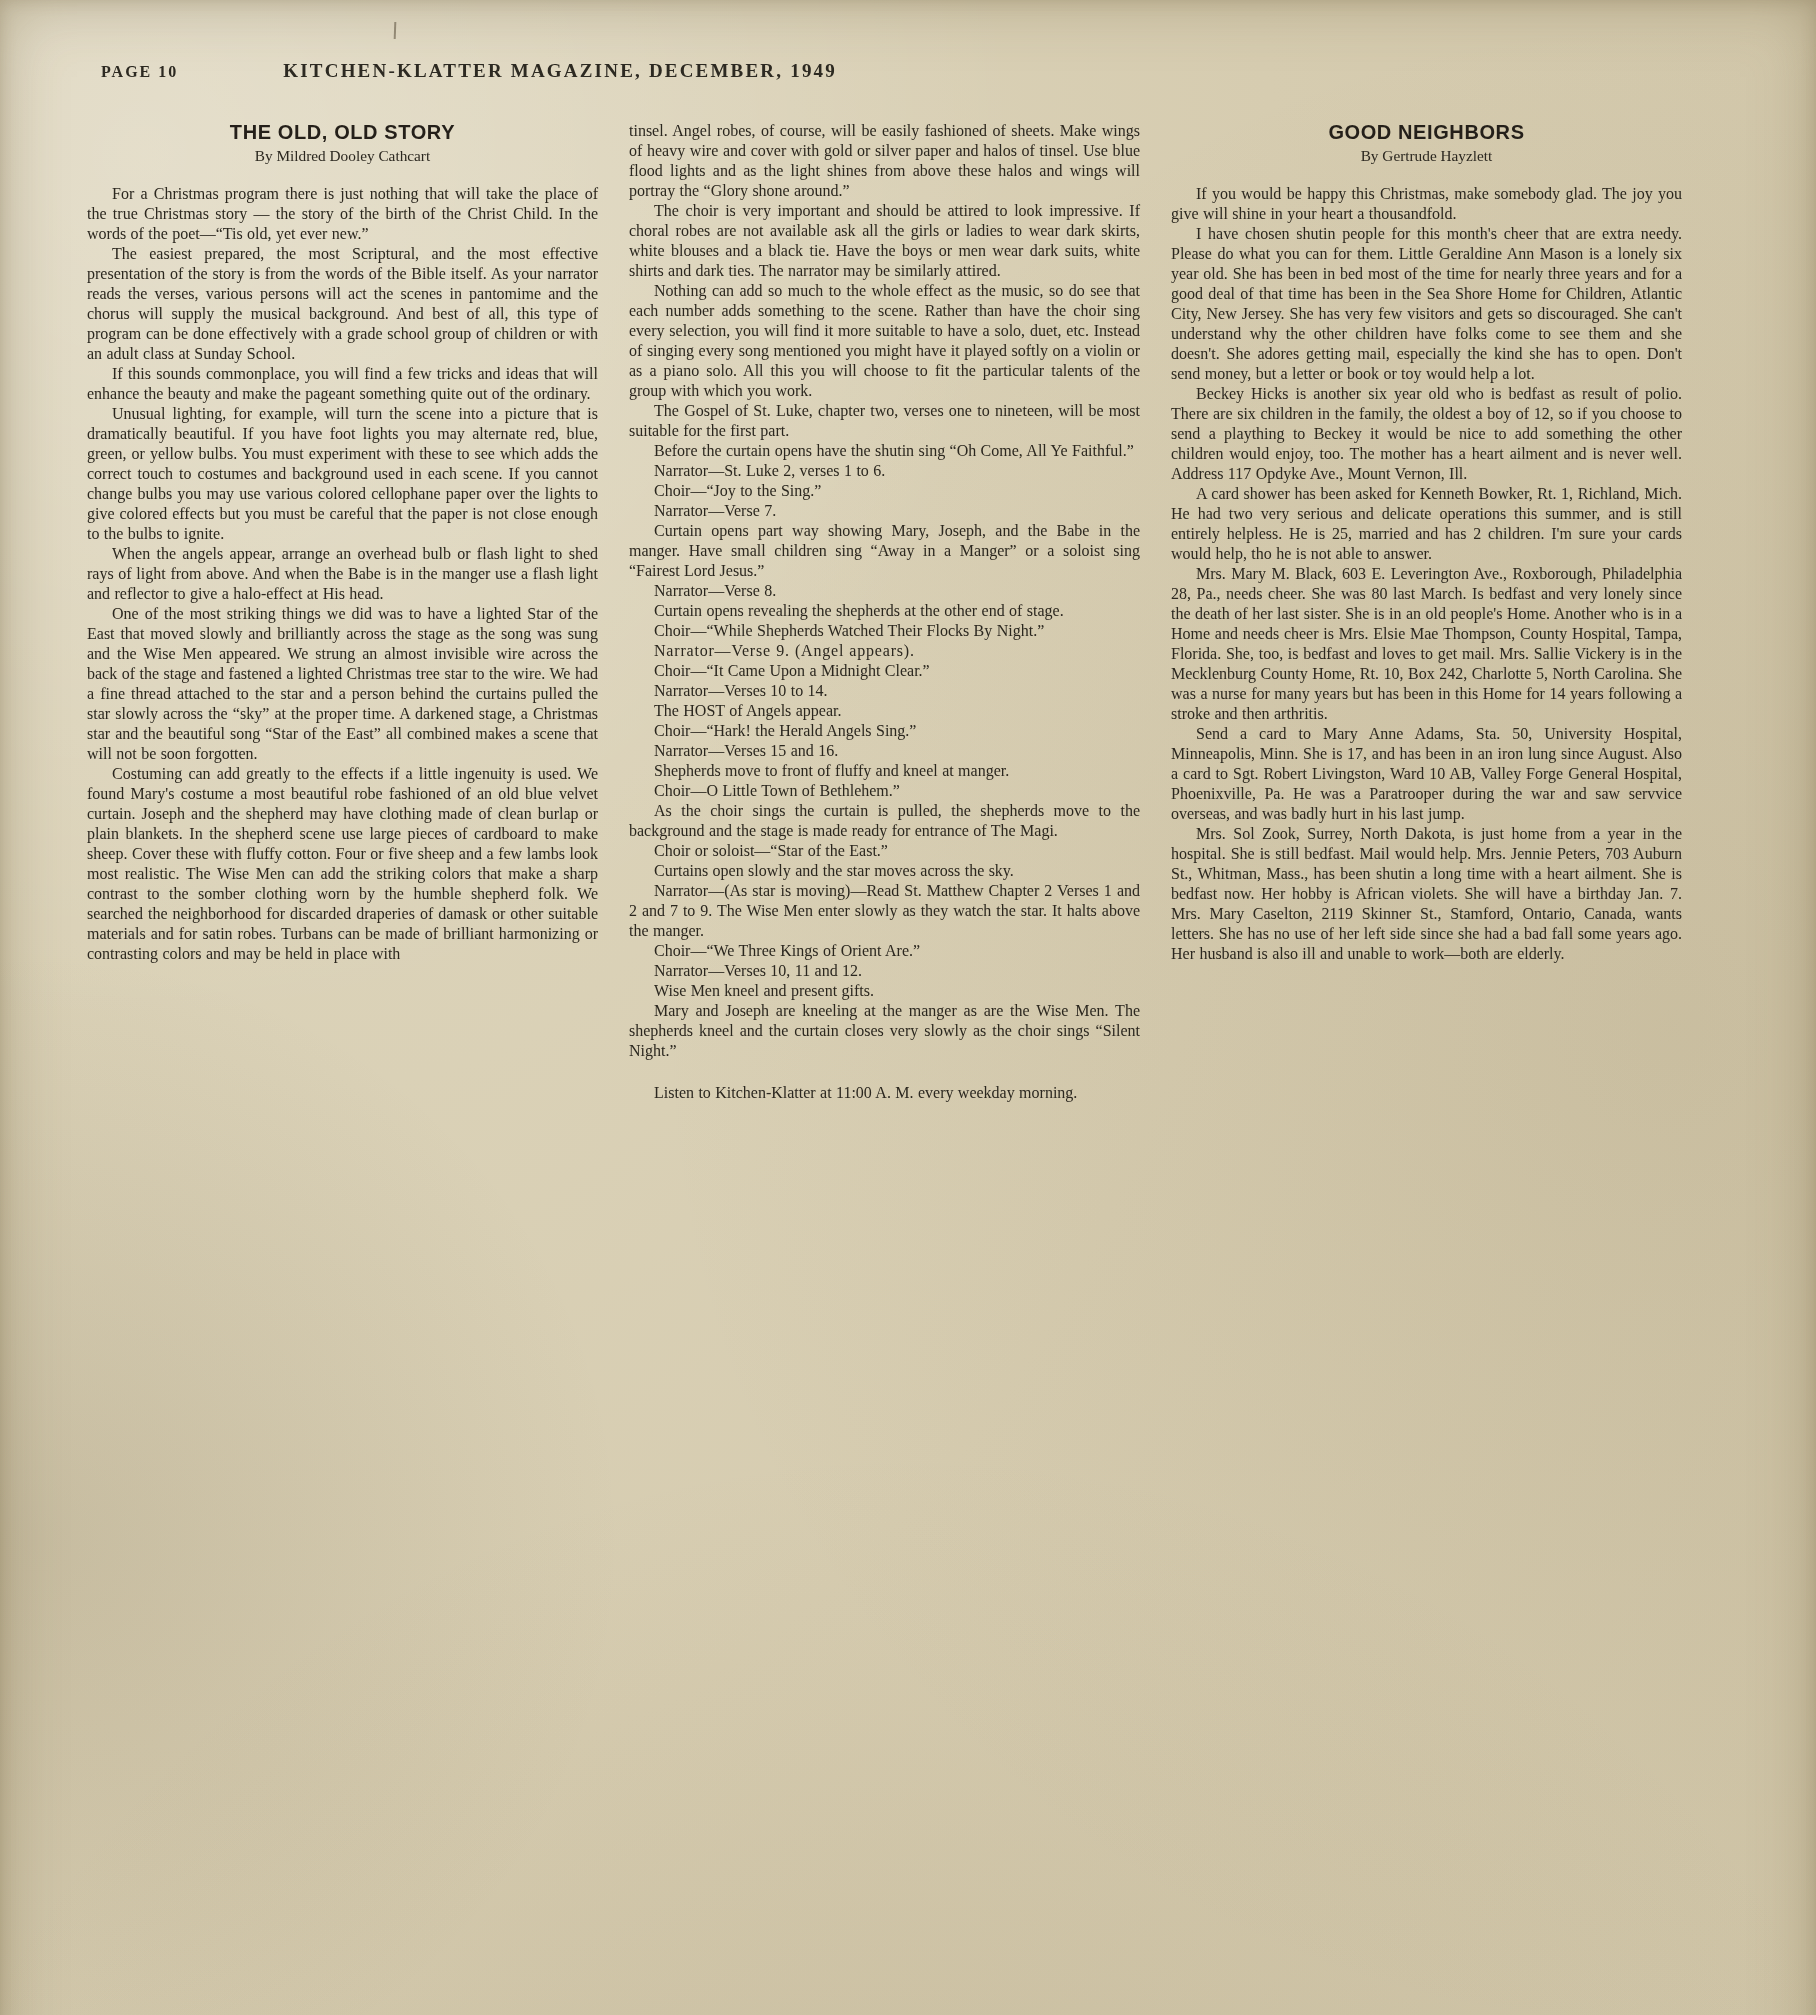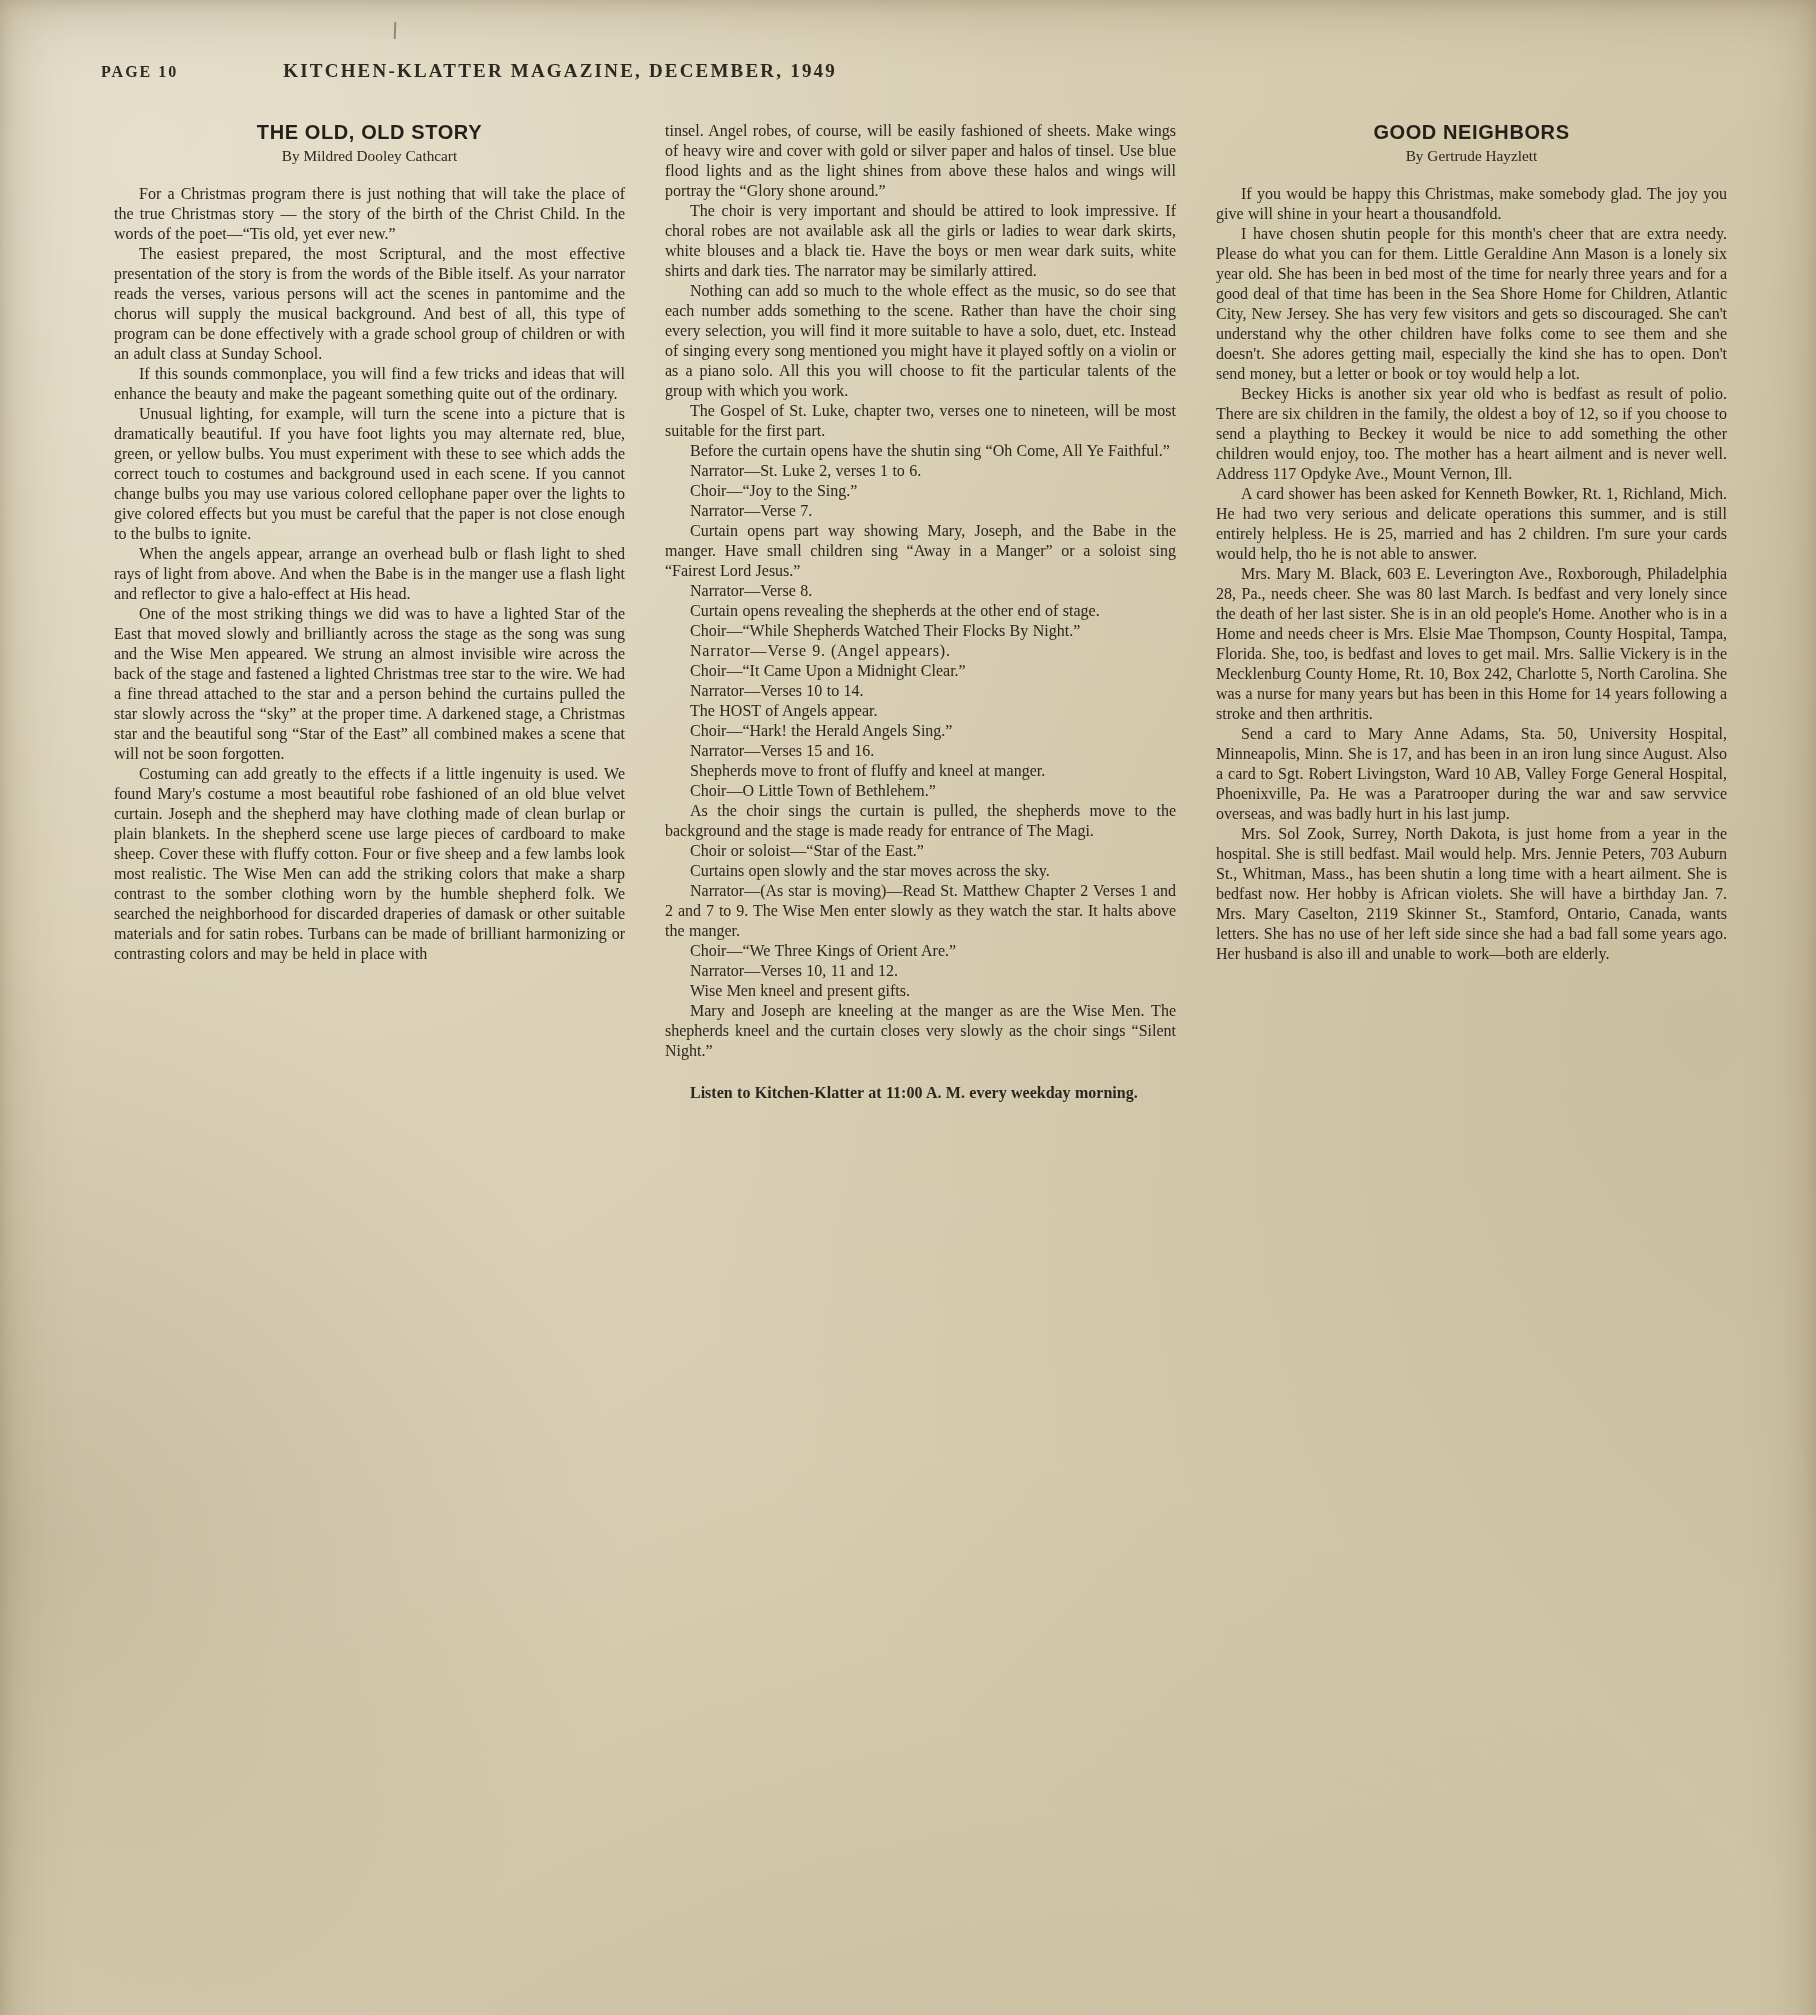--- a/index.html
+++ b/index.html
@@ -73,24 +73,24 @@
     height: 17px;
     background: #6d6250;
     opacity: .65;
     transform: rotate(2deg);
   }
 
   
   .columns {
     position: absolute;
     top: 121px;
-    left: 114px;
+    left: 87px;
     width: 1628px;
     display: flex;
-    gap: 40px;
+    gap: 31px;
   }
   .col {
     width: 511px;
   }
   .col p, .col .line {
     font-family: "Liberation Serif", serif;
     font-size: 16px;
     line-height: 20px;
     color: #2b271f;
     text-align: justify;
@@ -118,21 +118,21 @@
     text-align: center;
     color: #2b271f;
     margin: 0 0 18.5px 0;
   }
   .spacer-md { height: 22px; }
 
   .footnote {
     font-family: "Liberation Serif", serif;
     font-size: 15px;
     line-height: 20px;
-    font-weight: 700;
+    font-weight: 400;
     color: #2b271f;
     text-align: left;
     text-indent: 25px;
     margin: 0;
   }
   .angel-spread {
     word-spacing: 4px;
     letter-spacing: 0.8px;
   }
 </style>

